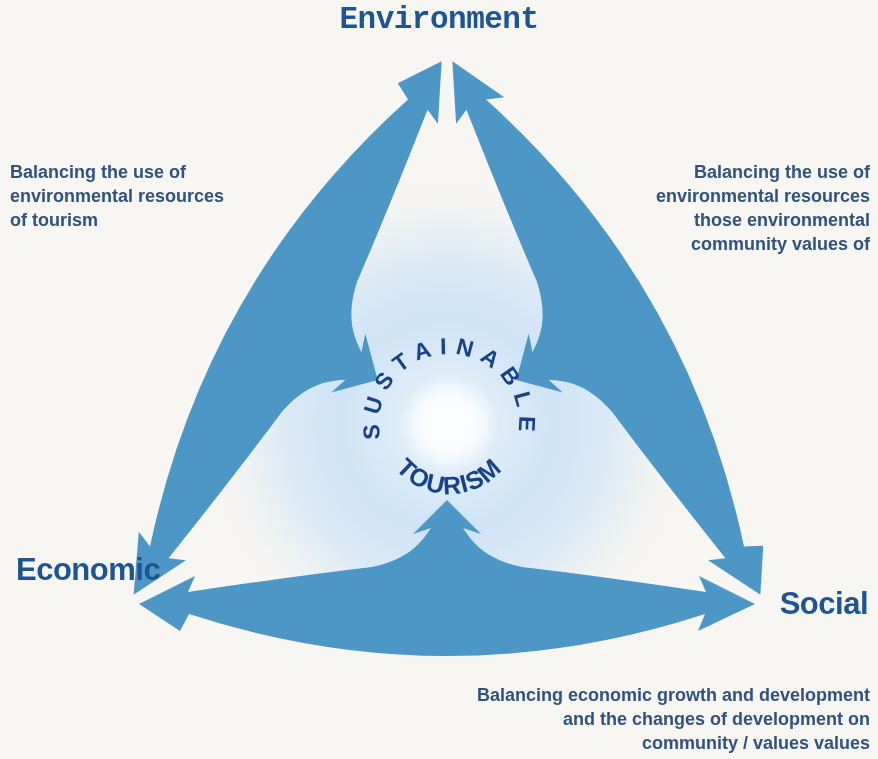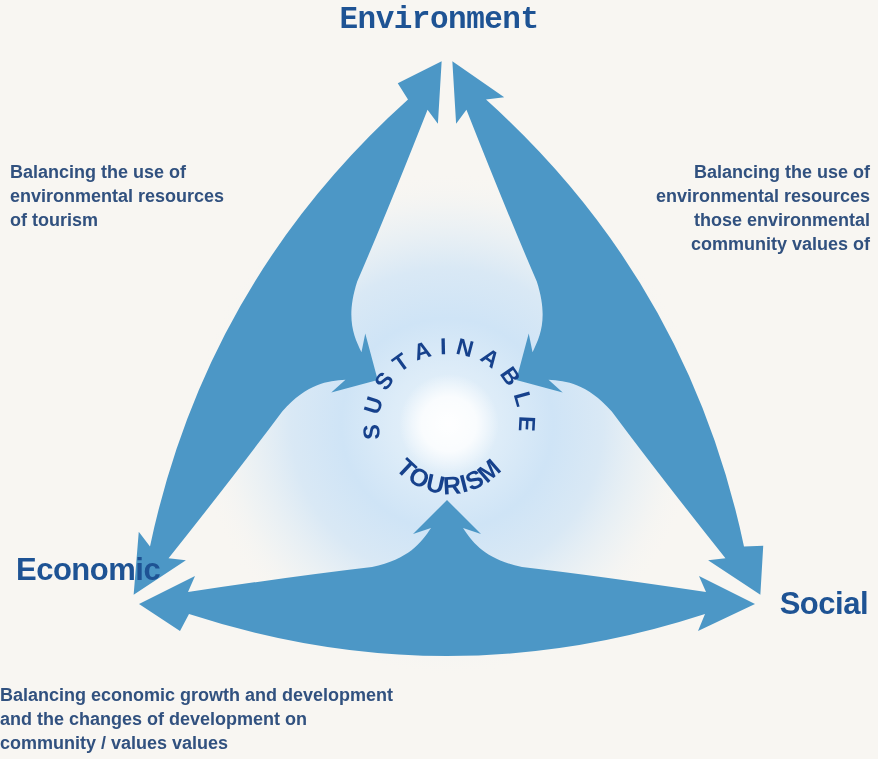--- a/index.html
+++ b/index.html
@@ -24,21 +24,21 @@
   .label-br{right:10px;top:554px;margin-top:32px;}
   .ann{
     position:absolute;
     font-weight:bold;
     font-size:18px;
     line-height:24px;
     color:#31517f;
   }
   .ann-left{left:10px;top:160px;text-align:left;}
   .ann-right{right:8px;top:160px;text-align:right;}
-  .ann-bottom{left:0;right:0;top:683px;text-align:left;}
+  .ann-bottom{left:0;right:8px;top:683px;text-align:right;}
   .arc-text{
     font-family:"Liberation Sans","DejaVu Sans",sans-serif;
     font-weight:bold;
     fill:#16418c;
   }
   .arc-top{font-size:23px;letter-spacing:8px;}
   .arc-bottom{font-size:25px;letter-spacing:1px;}
 </style>
 </head>
 <body>

